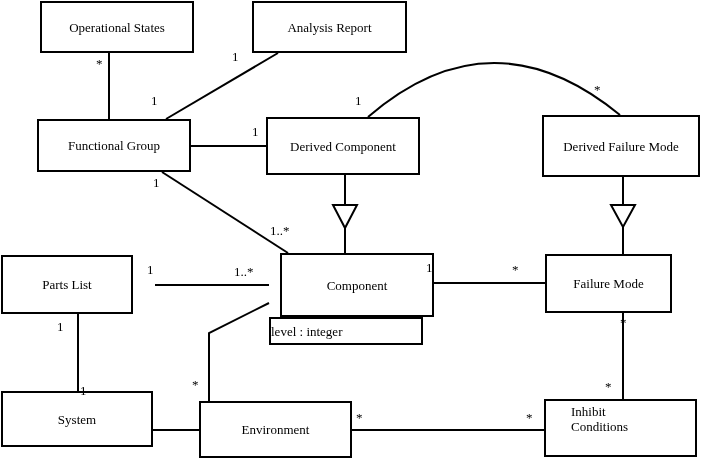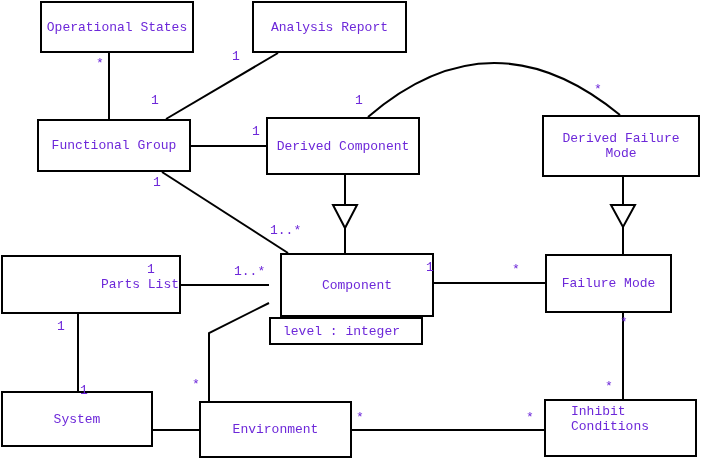--- a/index.html
+++ b/index.html
@@ -1,22 +1,22 @@
 <!DOCTYPE html>
 <html><head>
 <meta charset="utf-8">
 <style>
   html, body { margin: 0; padding: 0; background: #ffffff; }
   .canvas {
     position: relative;
     width: 702px;
     height: 464px;
     background: #ffffff;
-    font-family: Liberation Mono, monospace;
-    color: #6d28d9;
+    font-family: Liberation Serif, serif;
+    color: #000000;
     overflow: hidden;
   }
   .wires {
     position: absolute;
     left: 0; top: 0;
     width: 702px; height: 464px;
   }
   .cls {
     position: absolute;
     box-sizing: border-box;
@@ -31,21 +31,20 @@
   }
   .cls.top-left {
     align-items: flex-start;
     justify-content: flex-start;
     text-align: left;
     padding: 3px 0 0 25px;
   }
   .cls.attr {
     justify-content: flex-start;
     text-align: left;
-    padding-left: 12px;
   }
   .wrap-narrow { display: inline-block; max-width: 88px; }
   .mult {
     position: absolute;
     font-size: 13px;
     line-height: 15px;
     white-space: nowrap;
   }
 </style>
 </head>
@@ -98,21 +97,21 @@
     <span>Component</span>
   </div>
   <div class="cls attr" style="left:269px; top:317px; width:154px; height:28px;">
     <span>level : integer</span>
   </div>
 
   <div class="cls" style="left:545px; top:254px; width:127px; height:59px;">
     <span>Failure Mode</span>
   </div>
 
-  <div class="cls" style="left:1px; top:255px; width:180px; height:59px;justify-content:flex-end;">
+  <div class="cls" style="left:1px; top:255px; width:132px; height:59px;">
     <span>Parts List</span>
   </div>
 
   <div class="cls" style="left:1px; top:391px; width:152px; height:56px;">
     <span>System</span>
   </div>
 
   <div class="cls" style="left:199px; top:401px; width:153px; height:57px;">
     <span>Environment</span>
   </div>

